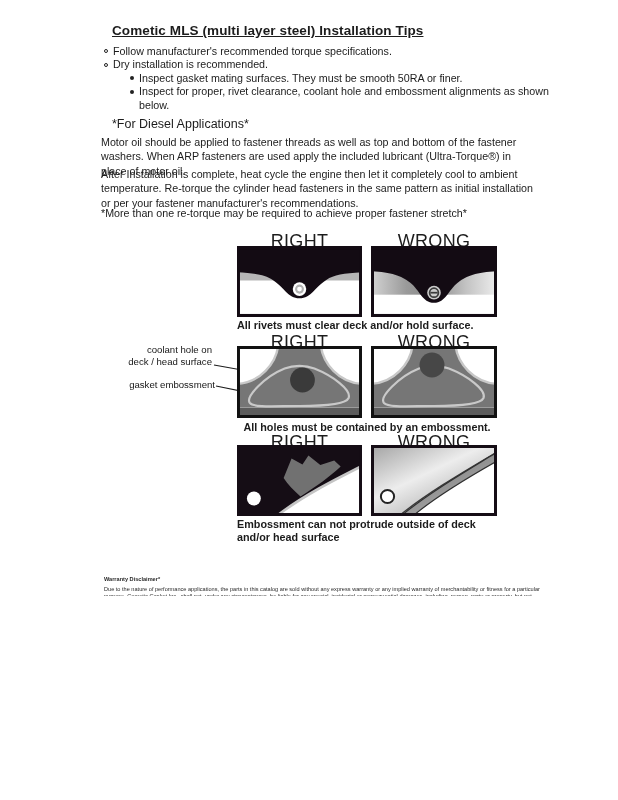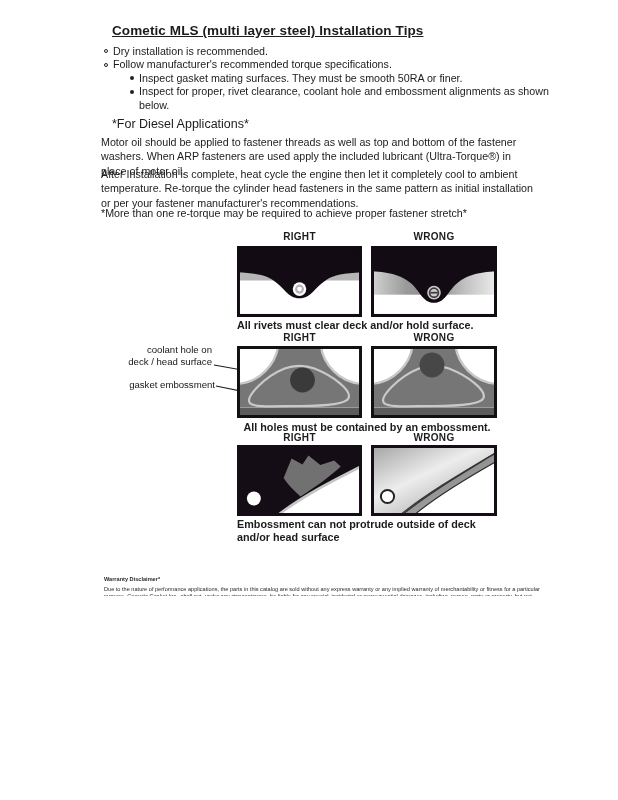--- a/index.html
+++ b/index.html
@@ -21,21 +21,21 @@
   .b-sub{position:relative;margin-left:26px;padding-left:9px;}
   .b-sub .marker{
     position:absolute;left:0;top:4.6px;width:4px;height:4px;
     border-radius:50%;background:#222;
   }
   .diesel-h{left:112px;top:117px;font-size:12.5px;font-weight:normal;}
   .para{left:101px;width:434px;font-size:10.7px;line-height:14.4px;}
   .p1{top:135px;}
   .p2{top:167px;}
   .note{top:206px;}
-  .dlabel{font-size:10px;font-weight:bold;text-align:center;letter-spacing:0.3px;}
+  .dlabel{font-size:18px;font-weight:normal;text-align:center;letter-spacing:0.3px;}
   .caption{font-size:10.8px;font-weight:bold;line-height:12.6px;}
   .panel{display:block;}
   .panel svg{display:block;width:100%;height:100%;}
   .sidelabel{font-size:9.6px;line-height:11.6px;text-align:right;color:#161616;}
   .leader{position:absolute;pointer-events:none;}
   .disc{left:104px;top:576px;width:437px;font-size:5.6px;line-height:6.4px;color:#2a2a2a;}
   .disc .dh{font-weight:bold;}
   .disc .dp{margin-top:5px;}
   .disc .dp0{margin-top:4px;}
   .footer-code{left:388px;top:759px;font-size:12px;letter-spacing:0.3px;color:#4d7c0f;}
@@ -43,25 +43,25 @@
 </head>
 <body>
 
 <div class="page">
 
   <div class="abs title">Cometic MLS (multi layer steel) Installation Tips</div>
 
   <div class="abs bullets">
     <div class="b-item">
       <span class="marker"></span>
+      <span>Follow manufacturer's recommended torque specifications.</span>
+    </div>
+    <div class="b-item">
+      <span class="marker"></span>
       <span>Dry installation is recommended.</span>
-    </div>
-    <div class="b-item">
-      <span class="marker"></span>
-      <span>Follow manufacturer's recommended torque specifications.</span>
     </div>
     <div class="b-sub">
       <span class="marker"></span>
       <span>Inspect gasket mating surfaces.  They must be smooth 50RA or finer.</span>
     </div>
     <div class="b-sub">
       <span class="marker"></span>
       <span>Inspect for proper, rivet clearance, coolant hole and embossment alignments as shown below.</span>
     </div>
   </div>

